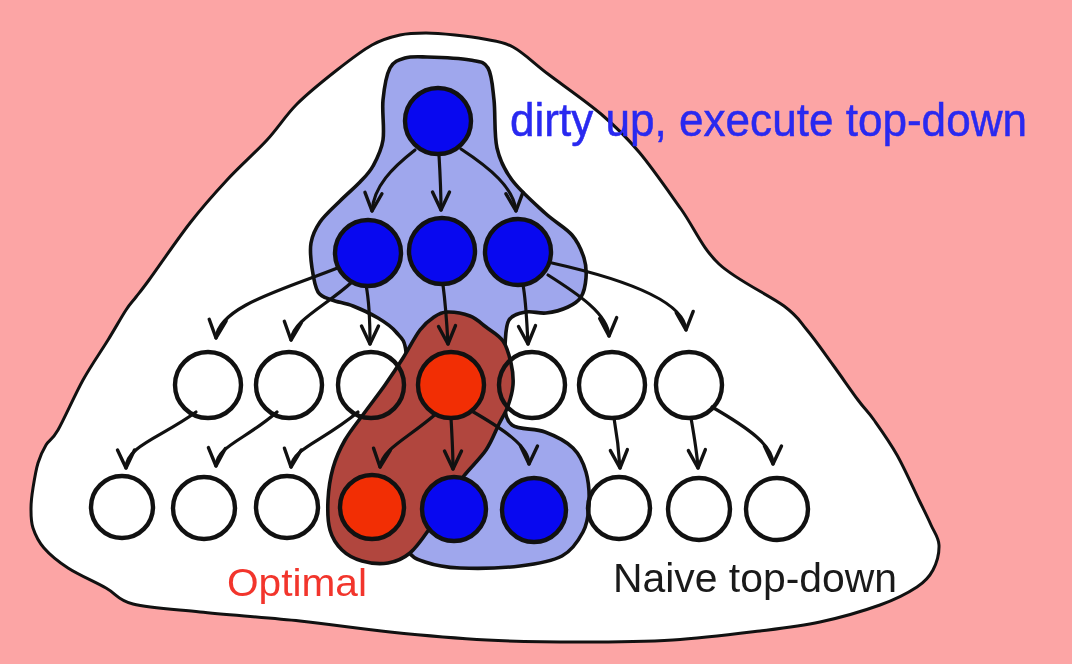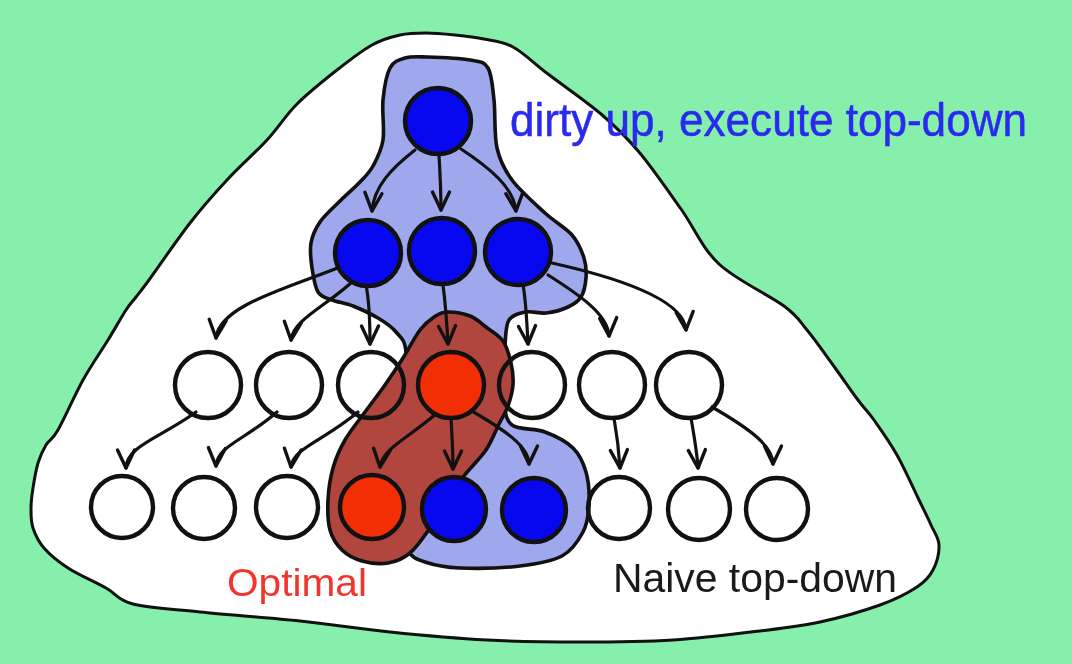--- a/index.html
+++ b/index.html
@@ -1,16 +1,16 @@
 <!DOCTYPE html>
 <html><head>
 <meta charset="utf-8">
 <style>
   html,body{margin:0;padding:0;background:#ffffff;}
-  .wrap{width:1072px;height:664px;position:relative;overflow:hidden;background:#86efac;}
+  .wrap{width:1072px;height:664px;position:relative;overflow:hidden;background:#fca5a5;}
   text{font-family:"Liberation Sans", sans-serif;}
 </style>
 </head>
 <body>
 <div class="wrap">
 <svg width="1072" height="664" viewBox="0 0 1072 664">
   <defs>
     <marker id="ah" markerUnits="userSpaceOnUse" markerWidth="40" markerHeight="40" refX="0" refY="0" orient="auto" overflow="visible">
       <path d="M-18,-8.5 L0,0 L-18,8.5" fill="none" stroke="#111" stroke-width="3.4" stroke-linecap="round" stroke-linejoin="round"></path>
     </marker>

